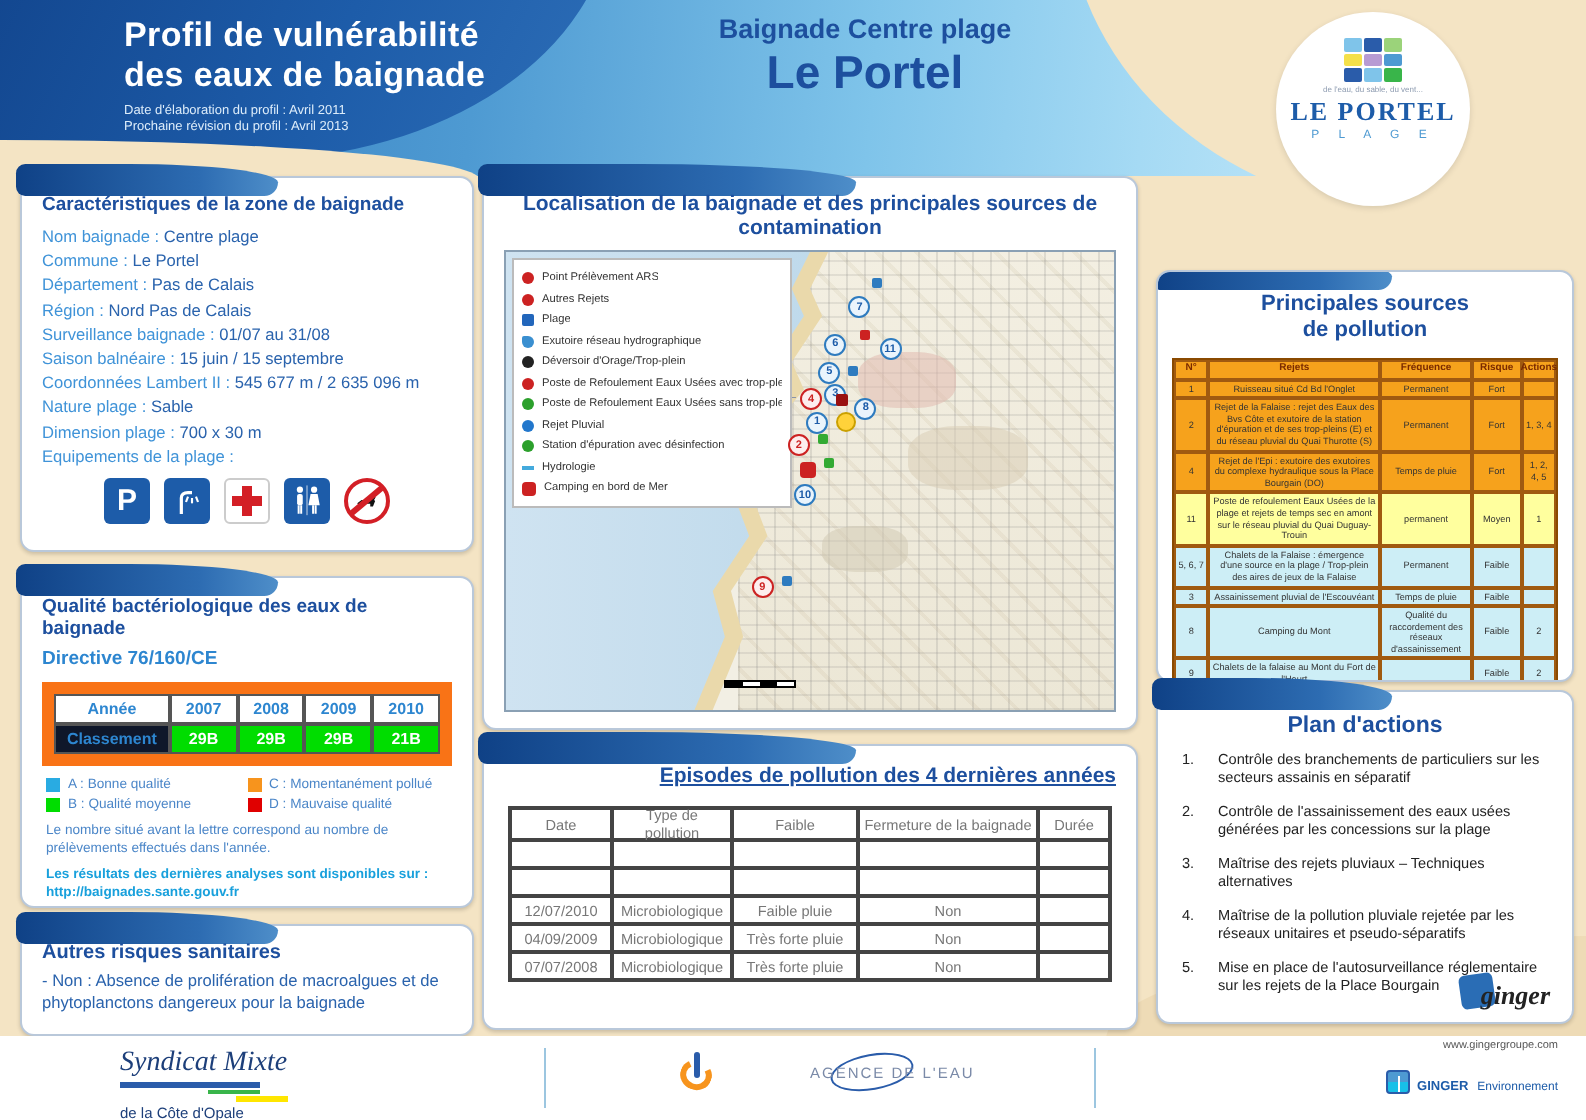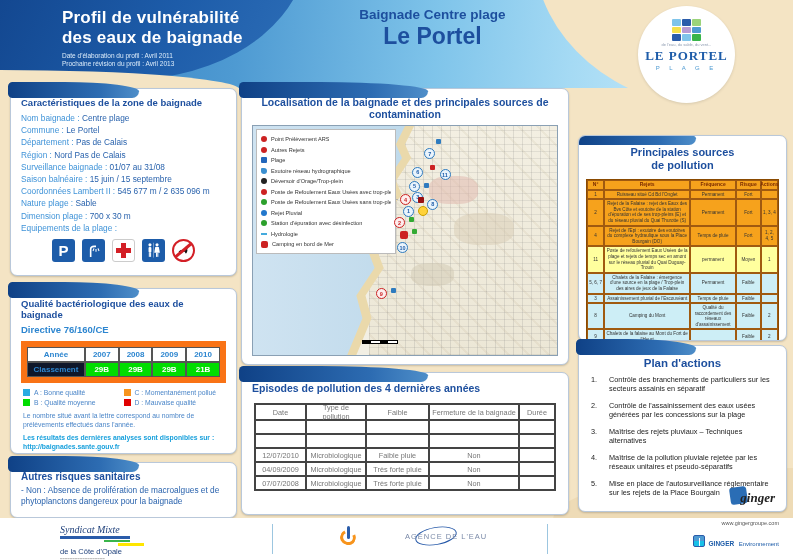--- a/index.html
+++ b/index.html
@@ -125,21 +125,21 @@
     font-size:5.5px; font-weight:bold; display:flex; align-items:center; justify-content:center; }
   .mk-blue { background:#eaf4fc; border:1.5px solid #2e7bbf; color:#1d5ca9; }
   .mk-red { background:#fdeeee; border:1.5px solid #cc2222; color:#cc2222; }
   .mk-yellow { background:#ffd23a; border:1px solid #caa000; width:10px; height:10px; }
   .mk-sq-blue { background:#2e7bbf; border-radius:1px; width:5px; height:5px; }
   .mk-sq-red { background:#cc2222; border-radius:1px; width:5px; height:5px; }
   .mk-sq-darkred { background:#991111; border-radius:1px; width:6px; height:6px; }
   .mk-sq-green { background:#33aa33; border-radius:1px; width:5px; height:5px; }
   .mk-camp { background:#cc2222; border-radius:2px; width:8px; height:8px; }
   
-  .card-epis h3 { font-size:10.5px; text-align:left; padding:9px 10px 4px; }
+  .card-epis h3 { font-size:10.5px; text-align:right; padding:9px 10px 4px;text-decoration:underline; }
   .ep-table { margin:5px 12px; border:1px solid #444; }
   .ep-row { display:grid; grid-template-columns:17% 20% 21% 30% 12%; }
   .ep-row > div { border:1px solid #444; min-height:14px; display:flex; align-items:center;
     justify-content:center; font-size:7.3px; color:#777; text-align:center; padding:1px 2px; }
   .ep-head > div { height:16px; }
   
   .card-sources h3 { font-size:11px; text-align:center; padding:10px 20px 2px; line-height:13px; }
   .src-table { margin:5px 7px; border:1px solid #8a4a00; }
   .src-row { display:grid; grid-template-columns:9% 45% 24% 13% 9%; }
   .src-row > div { border:0.5px solid #a05a10; font-size:4.6px; line-height:5.6px; color:#333;
@@ -155,21 +155,21 @@
   
   .ginger-mark { position:absolute; right:18px; top:487px; z-index:2; width:70px; height:26px; }
   .gm-sq { position:absolute; right:28px; top:0; width:17px; height:17px; background:#2a6db5;
     border-radius:3px; transform:rotate(-8deg); }
   .gm-tx { position:absolute; right:0; top:3px; font-family:"Liberation Serif", serif;
     font-style:italic; font-weight:bold; font-size:13px; color:#222; }
   
   .footer { position:absolute; left:0; bottom:0; width:793px; height:42px; background:#fff; z-index:3; }
   .f-div { position:absolute; top:6px; bottom:6px; width:1px; background:#9cc6e0; }
   .smco { position:absolute; left:60px; top:6px; width:180px; }
-  .smco-script { font-family:"Liberation Serif", serif; font-style:italic; font-size:10px; color:#1d3f7a; }
+  .smco-script { font-family:"Liberation Serif", serif; font-style:italic; font-size:14px; color:#1d3f7a; }
   .smco-bars { display:flex; flex-direction:column; gap:1px; margin:1px 0; }
   .smco-bars i { display:block; height:2.5px; }
   .smco-name { font-size:7.5px; color:#1d3f7a; }
   .smco-cap { font-size:3.5px; color:#888; letter-spacing:.4px; margin-top:1px; }
   .partner-ic { position:absolute; left:340px; top:8px; width:18px; height:22px; }
   .partner-ic .arc { position:absolute; left:0; top:4px; width:16px; height:15px;
     border:3px solid #f7941d; border-radius:50%; border-top-color:transparent; transform:rotate(20deg); }
   .partner-ic .bar { position:absolute; left:7px; top:0; width:3px; height:13px; background:#2a5caa; border-radius:2px; }
   .agence { position:absolute; left:405px; top:14px; }
   .agence .tx { font-size:7.5px; letter-spacing:1px; color:#7a8aa8; position:relative; z-index:1; }

